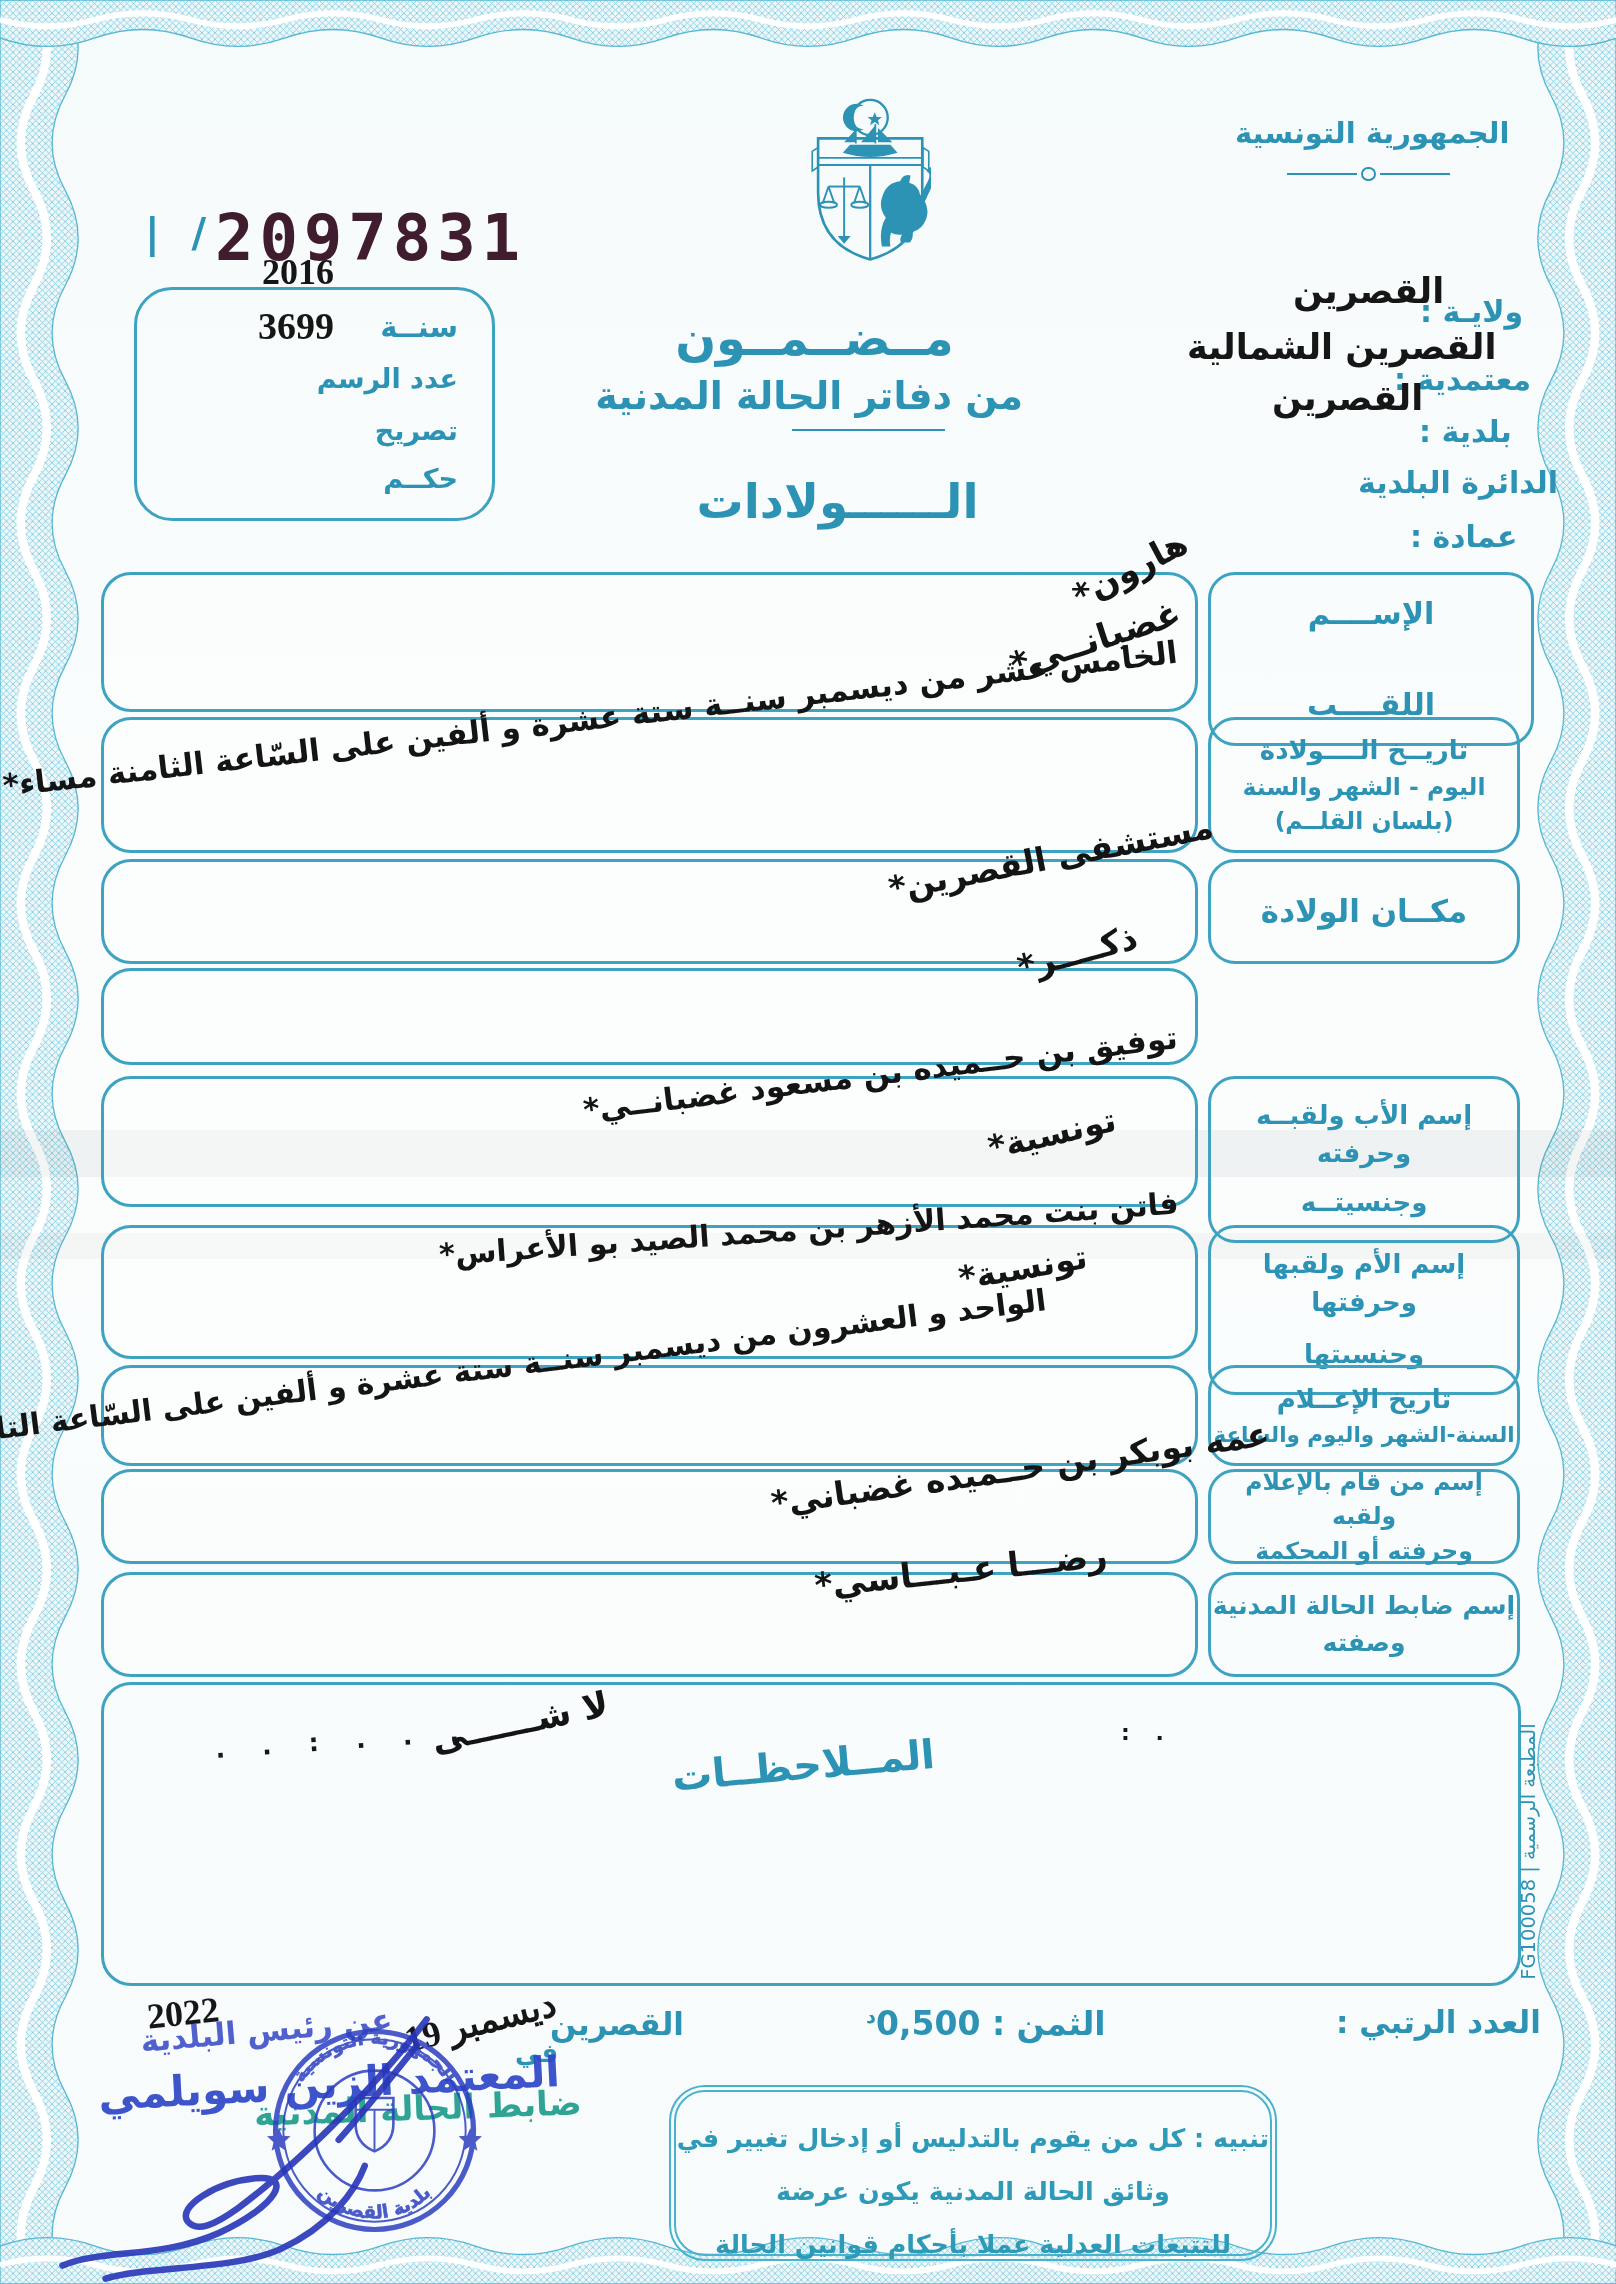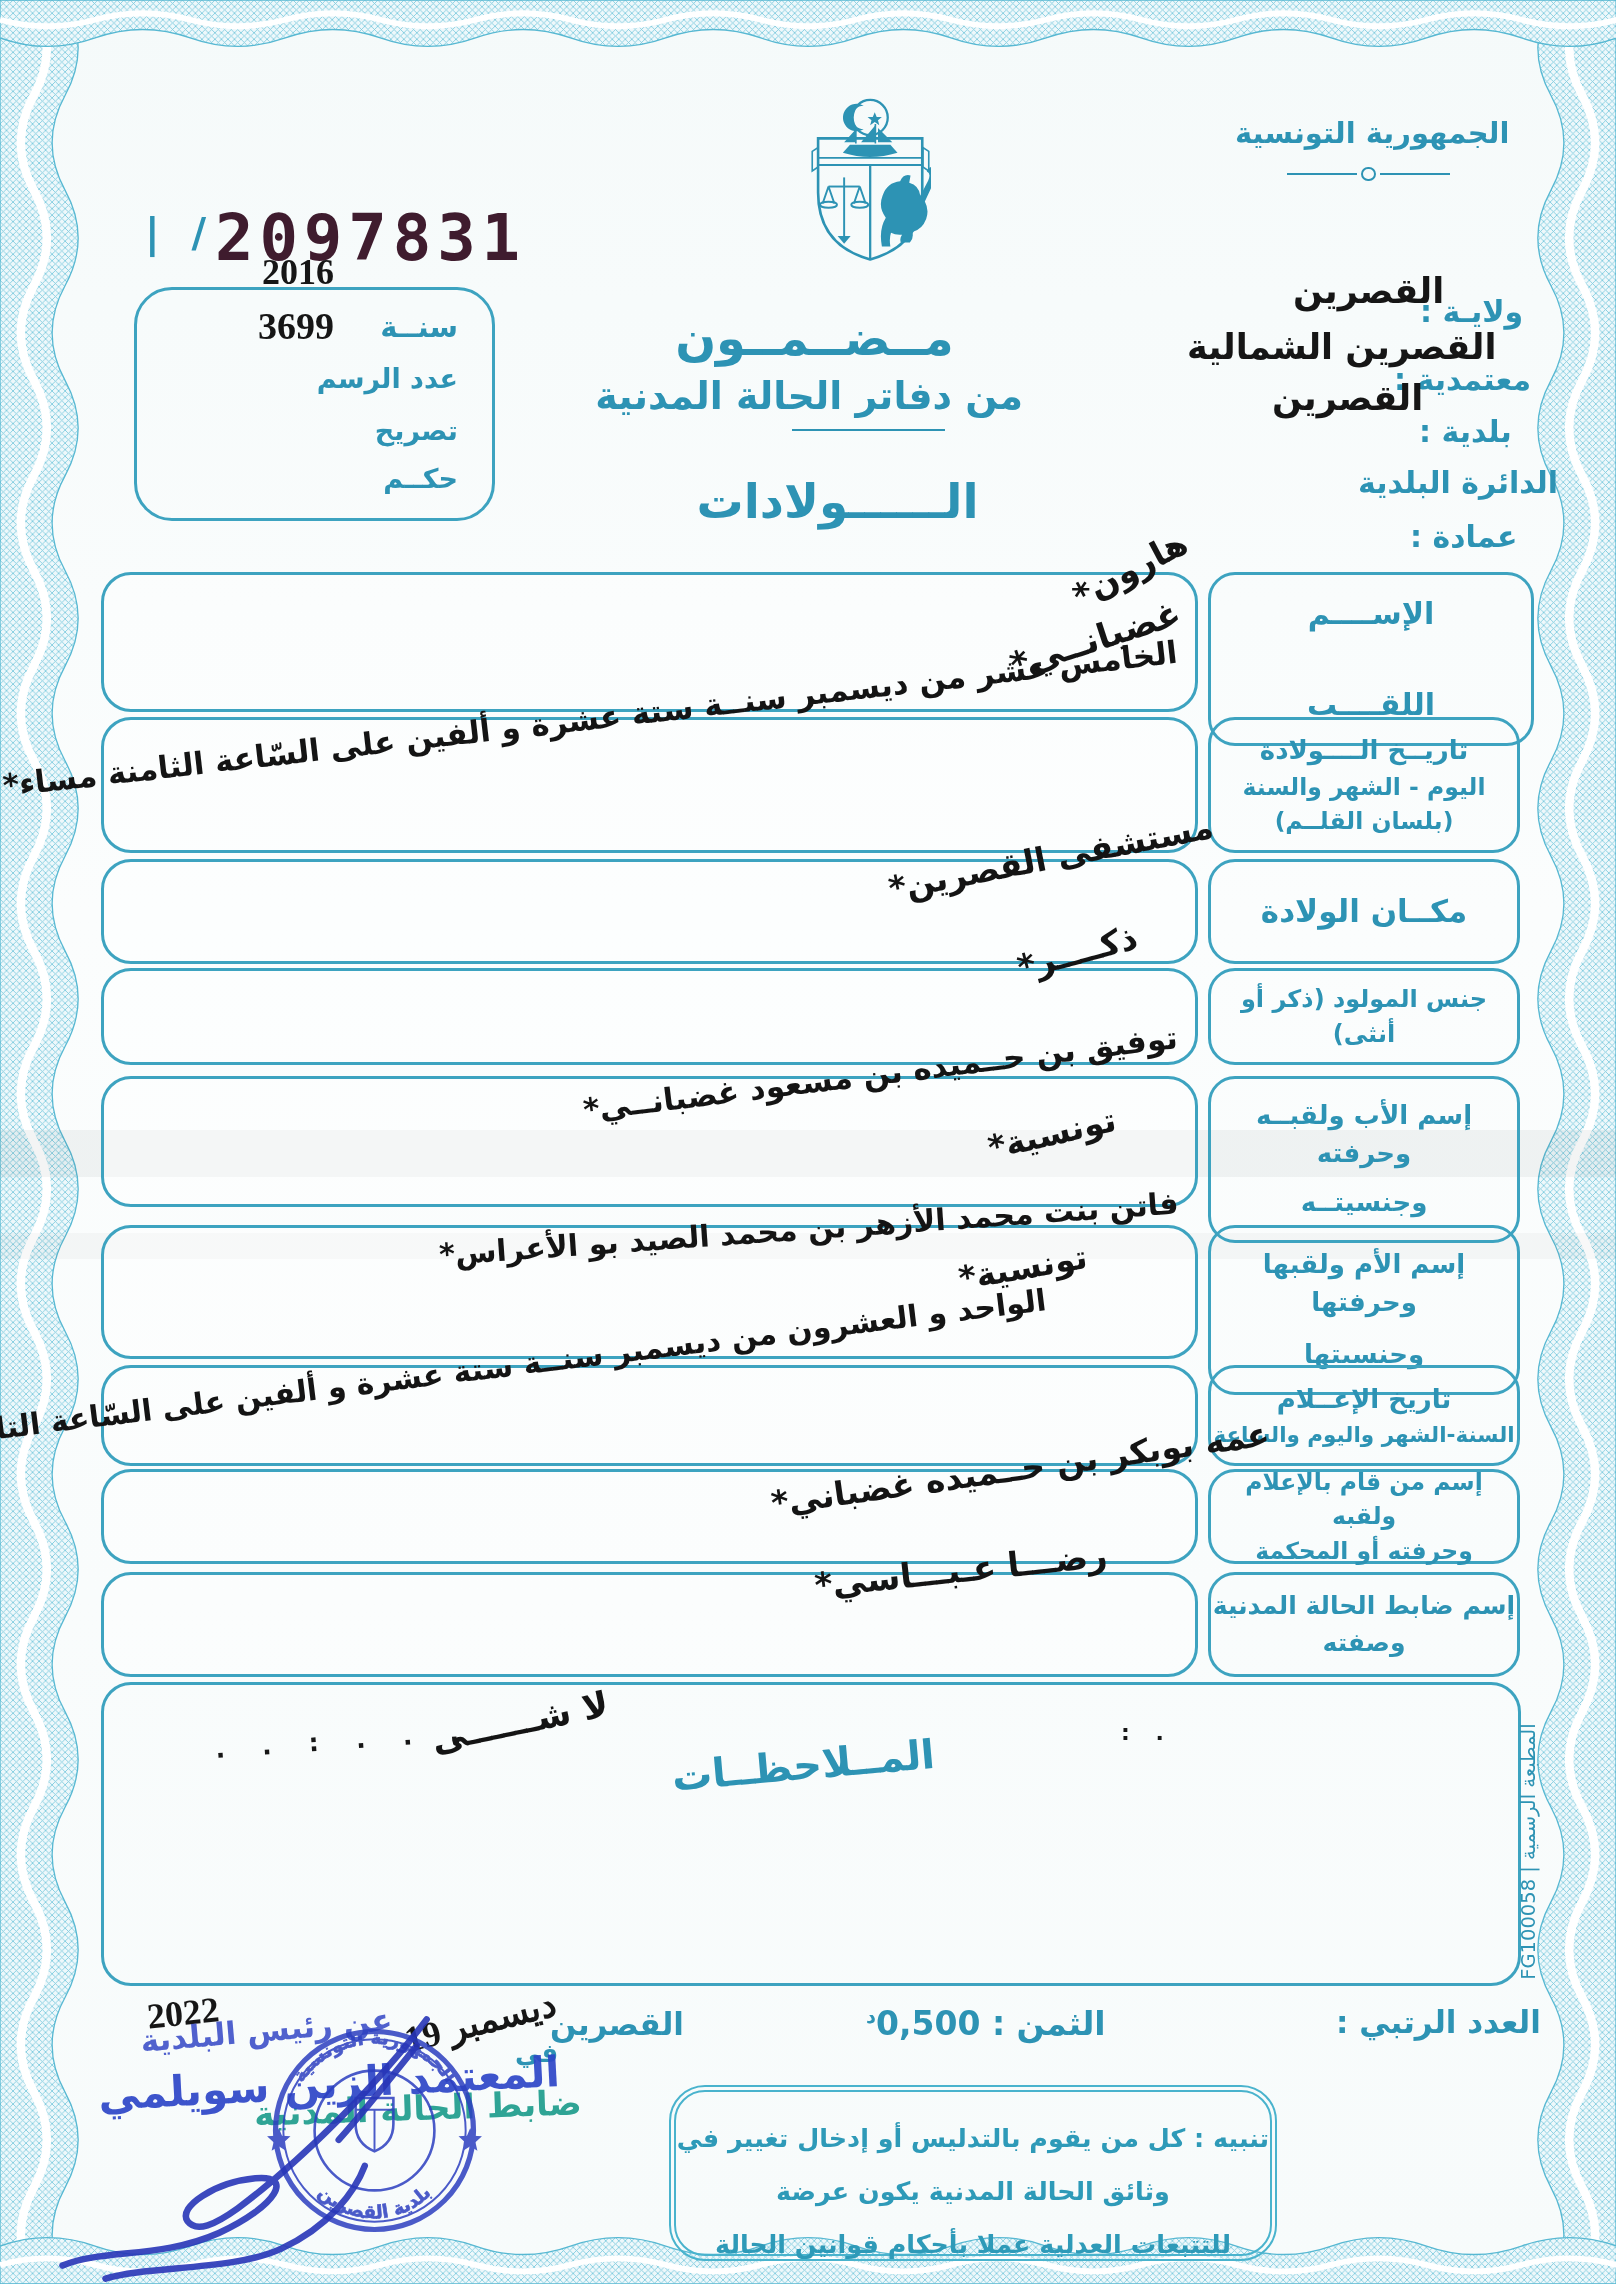--- a/index.html
+++ b/index.html
@@ -114,23 +114,20 @@
     <span>اللقــــب</span>
   </div>
   <div class="lab" style="top:717px;height:130px;font-size:26px;">
     <span>تاريــخ الــــولادة</span>
     <span style="font-size:23.5px;">اليوم - الشهر والسنة</span>
     <span style="font-size:23.5px;">(بلسان القلــم)</span>
   </div>
   <div class="lab" style="top:859px;height:99px;font-size:31px;">
     <span>مكــان الولادة</span>
   </div>
-  <div class="lab" style="top:968px;height:91px;font-size:24px;">
-    <span>جنس المولود (ذكر أو أنثى)</span>
-  </div>
   <div class="lab" style="top:1076px;height:125px;justify-content:space-between;padding:18px 0;font-size:26px;">
     <span>إسم الأب ولقبــه وحرفته</span>
     <span>وجنسيتــه</span>
   </div>
   <div class="lab" style="top:1225px;height:128px;justify-content:space-between;padding:18px 0;font-size:26px;">
     <span>إسم الأم ولقبها وحرفتها</span>
     <span>وجنسيتها</span>
   </div>
   <div class="lab" style="top:1365px;height:95px;font-size:26px;">
     <span>تاريخ الإعــلام</span>

